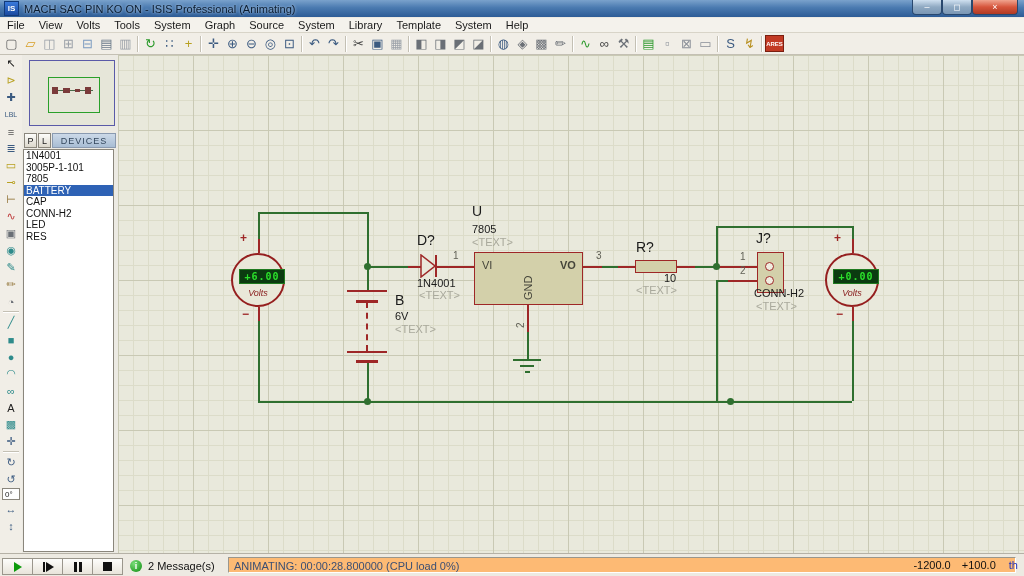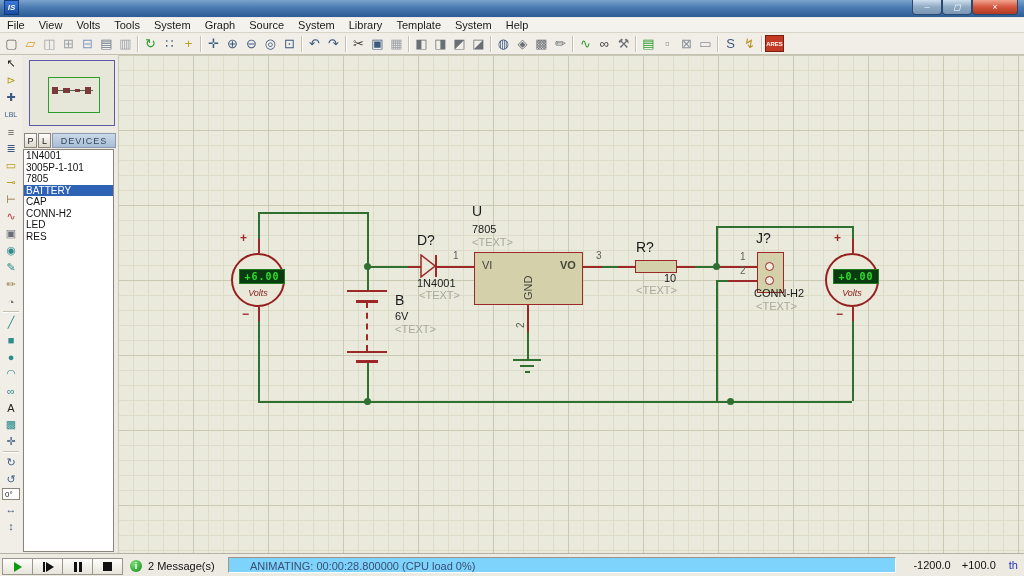--- a/index.html
+++ b/index.html
@@ -1,20 +1,20 @@
 <!DOCTYPE html>
 <html><head>
 <meta charset="utf-8">
 <style>
   html,body{margin:0;padding:0;background:#777;}
   #app{position:relative;width:1024px;height:576px;font-family:"Liberation Sans",sans-serif;
        background:#ece9e2;overflow:hidden;user-select:none;}
   
   #titlebar{position:absolute;left:0;top:0;width:1024px;height:17px;
-    background:linear-gradient(#7aa2cc,#4a7ab0 45%,#2d5c96);display:flex;font-style:italic;}
+    background:linear-gradient(#7aa2cc,#4a7ab0 45%,#2d5c96);display:flex;align-items:center;}
   #appicon{width:13px;height:13px;margin:0 5px 0 4px;background:linear-gradient(#3a7adc,#1a4aa0);
     border:1px solid #123a7a;color:#fff;font-size:8px;font-weight:bold;display:flex;
     align-items:center;justify-content:center;}
   #title{font-size:11px;color:#0b1c30;text-shadow:0 0 3px #cfe2f5;}
   #winbtns{position:absolute;right:6px;top:0;display:flex;}
   .winbtn{height:14px;border:1px solid #29486e;border-top:none;border-radius:0 0 4px 4px;
     color:#fff;font-size:9px;display:flex;align-items:center;justify-content:center;
     background:linear-gradient(#cfe0f0,#8fa9c2 50%,#7a97b5);}
   .winbtn.min,.winbtn.max{width:28px;}
   .winbtn.close{width:44px;background:linear-gradient(#f0a48f,#d6553c 50%,#b03a24);}
@@ -89,34 +89,35 @@
     justify-content:center;background:linear-gradient(#fdfdfb,#e8e4da);}
   .simbtn:last-child{border-right:none;}
   .tri{width:0;height:0;border-left:8px solid #0c9a0c;border-top:5px solid transparent;border-bottom:5px solid transparent;}
   .tri.black{border-left-color:#111;}
   .bar{width:3px;height:10px;background:#111;margin:0 1px;}
   .sq{width:9px;height:9px;background:#111;}
   #infoicon{position:absolute;left:130px;top:6px;width:12px;height:12px;border-radius:50%;
     background:radial-gradient(circle at 35% 30%,#7adf7a,#0e8a0e);color:#fff;font-size:9px;
     font-weight:bold;text-align:center;line-height:12px;}
   #msgcount{position:absolute;left:148px;top:6px;}
-  #animbox{position:absolute;left:228px;top:3px;width:668px;height:16px;border:1px solid #9a968c;
-    border-right-color:#fff;border-bottom-color:#fff;background:#7dd3fc;line-height:16px;
-    padding-left:21px;color:#3c4f73;box-sizing:border-box;white-space:nowrap;overflow:hidden;}
+  #animbox{position:absolute;left:228px;top:3px;width:788px;height:16px;border:1px solid #9a968c;
+    border-right-color:#fff;border-bottom-color:#fff;background:#fdba74;line-height:16px;
+    padding-left:5px;color:#3c4f73;box-sizing:border-box;white-space:nowrap;overflow:hidden;}
   #coordbox{position:absolute;left:912px;top:3px;width:110px;height:16px;line-height:16px;text-align:right;}
   #coordbox .units{color:#2233bb;margin-left:10px;margin-right:4px;}
   #coordbox .cy{margin-left:8px;}
 </style>
 </head>
 <body>
 
 <div id="app">
 
   <div id="titlebar">
     <div id="appicon">IS</div>
+    <div id="title">MACH SAC PIN KO ON - ISIS Professional (Animating)</div>
     <div id="winbtns">
       <div class="winbtn min">–</div>
       <div class="winbtn max">◻</div>
       <div class="winbtn close">×</div>
     </div>
   </div>
 
   <div id="menubar">
       <span class="menu-item">File</span>
       <span class="menu-item">View</span>

